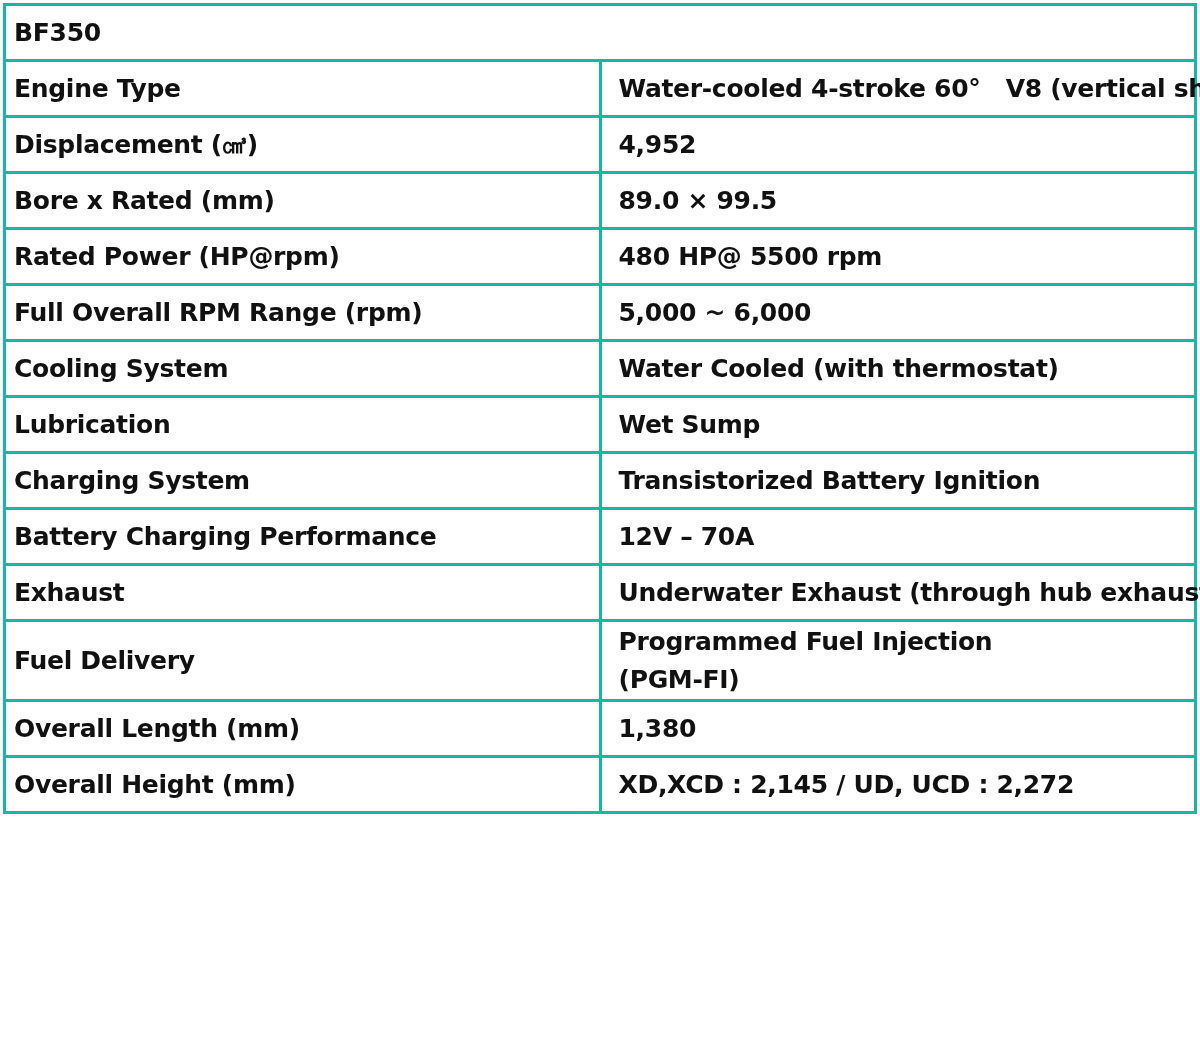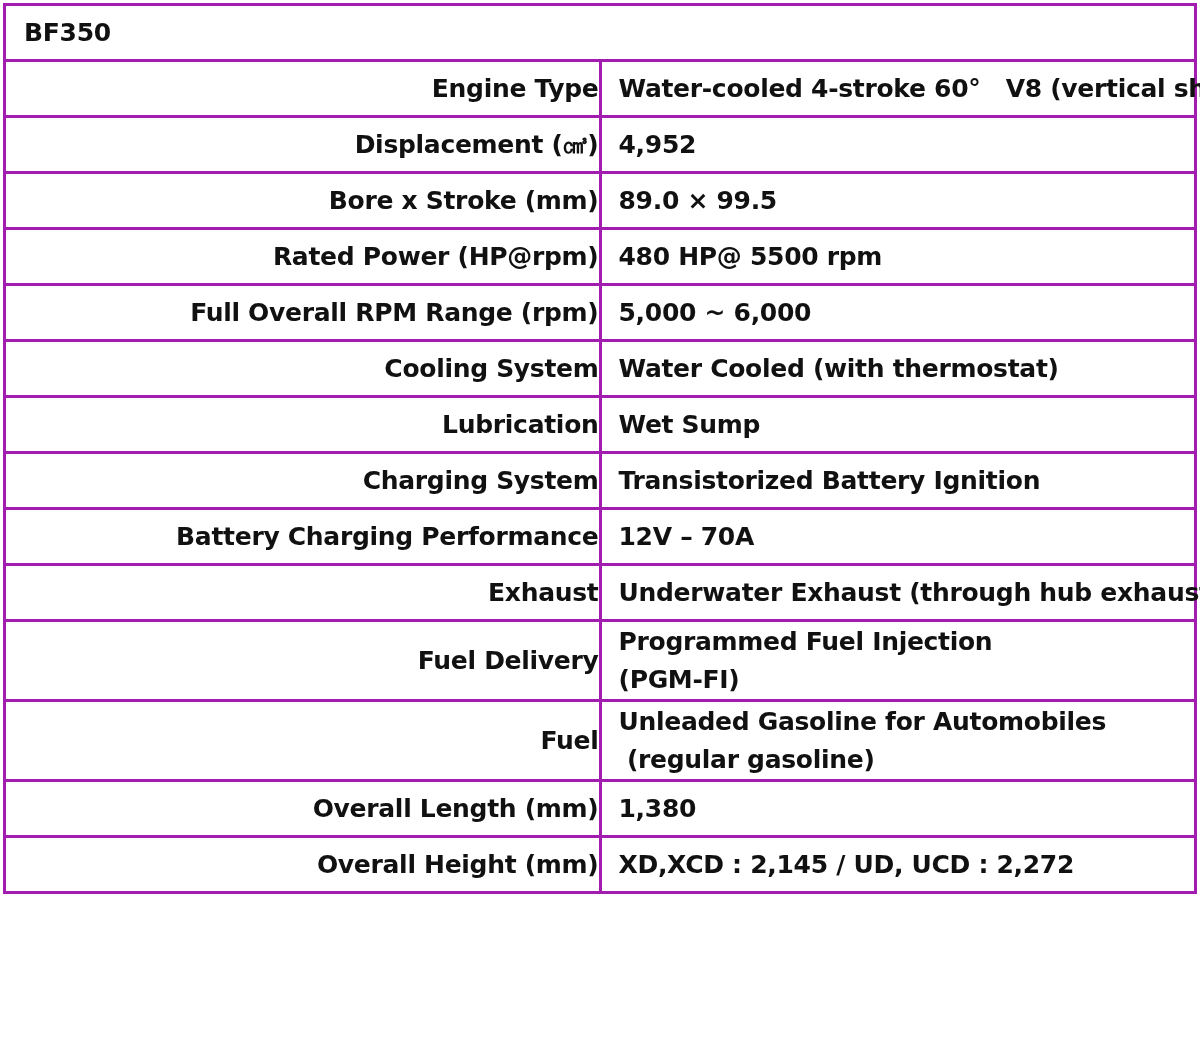--- a/index.html
+++ b/index.html
@@ -16,32 +16,31 @@
   }
   .spec-table {
     position: absolute;
     left: 3px;
     top: 3px;
     width: 1194px;
     border-collapse: collapse;
     table-layout: fixed;
   }
   .spec-table td {
-    border: 3px solid #a21caf;
-    padding: 0 0 0 18px;
+    border: 3px solid #14b8a6;
+    padding: 0 0 0 8px;
     font-size: 25px;
     font-weight: bold;
     letter-spacing: -0.3px;
     vertical-align: middle;
     white-space: nowrap;
     line-height: 38px;
   }
   .spec-table td.label {
     width: 475px;
-    text-align: right;
   }
   .spec-table td.value {
     padding-left: 17px;
   }
   .spec-table tr.row-1 td { height: 53px; }
   .spec-table tr.row-2 td { height: 77px; line-height: 38px; }
   .spec-table td.title-cell {
     height: 53px;
   }
   .value-line {
@@ -63,21 +62,21 @@
           <span class="value-line">Water-cooled 4-stroke 60°&nbsp;&nbsp; V8 (vertical shaft)</span>
         </td>
     </tr>
     <tr class="row-1">
       <td class="label">Displacement (㎤)</td>
       <td class="value">
           <span class="value-line">4,952</span>
         </td>
     </tr>
     <tr class="row-1">
-      <td class="label">Bore x Stroke (mm)</td>
+      <td class="label">Bore x Rated (mm)</td>
       <td class="value">
           <span class="value-line">89.0 × 99.5</span>
         </td>
     </tr>
     <tr class="row-1">
       <td class="label">Rated Power (HP@rpm)</td>
       <td class="value">
           <span class="value-line">480 HP@ 5500 rpm</span>
         </td>
     </tr>
@@ -117,27 +116,20 @@
           <span class="value-line">Underwater Exhaust (through hub exhaust)</span>
         </td>
     </tr>
     <tr class="row-2">
       <td class="label">Fuel Delivery</td>
       <td class="value">
         <span class="value-line">Programmed Fuel Injection</span>
         <span class="value-line">(PGM-FI)</span>
       </td>
     </tr>
-    <tr class="row-2">
-      <td class="label">Fuel</td>
-      <td class="value">
-        <span class="value-line">Unleaded Gasoline for Automobiles</span>
-        <span class="value-line">&nbsp;(regular gasoline)</span>
-      </td>
-    </tr>
     <tr class="row-1">
       <td class="label">Overall Length (mm)</td>
       <td class="value">
           <span class="value-line">1,380</span>
         </td>
     </tr>
     <tr class="row-1">
       <td class="label">Overall Height (mm)</td>
       <td class="value">
           <span class="value-line">XD,XCD : 2,145 / UD, UCD : 2,272</span>

